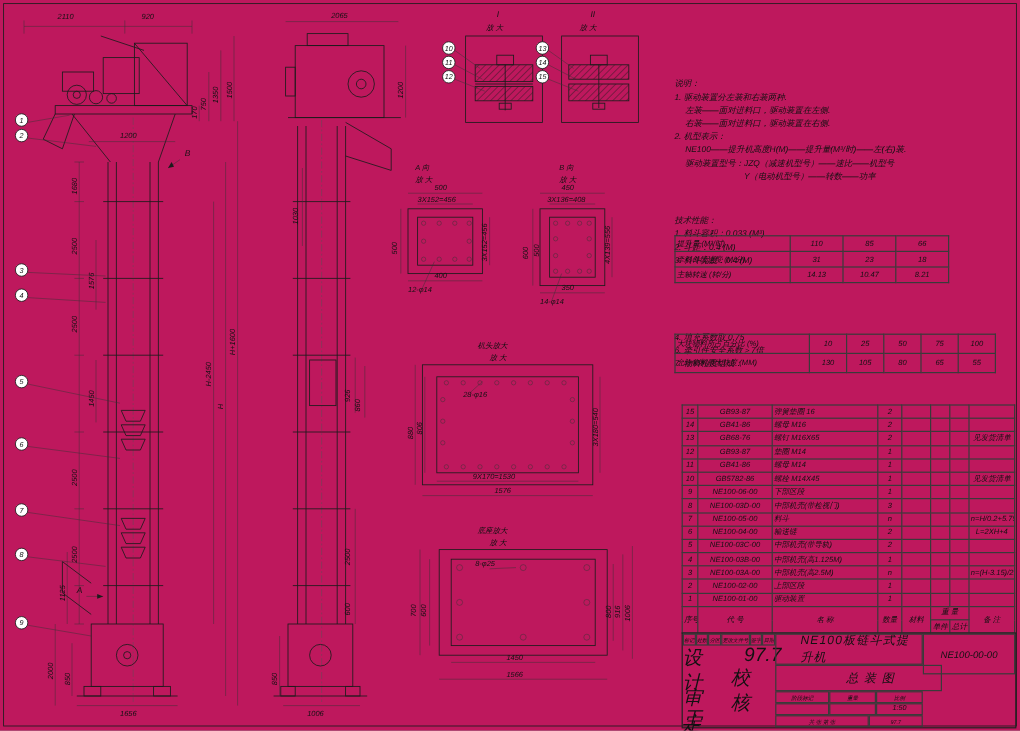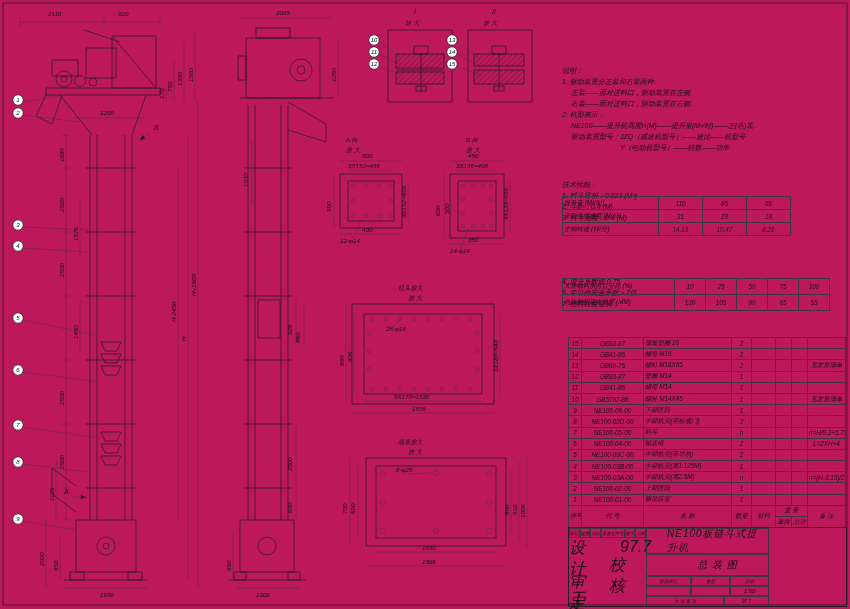--- a/index.html
+++ b/index.html
@@ -692,26 +692,27 @@
         </div>
 
         <div style="display:flex;height:17px;">
           <div class="rc" style="width:26px;height:17px;">工艺</div>
           <div class="rc" style="width:25px;height:17px;"></div>
           <div class="rc" style="width:26px;height:17px;"></div>
         </div>
       </div>
 
     <div class="cell big" style="left:77px;top:0;width:123px;height:26px;">NE100板链斗式提升机</div>
-    <div class="cell big" style="left:77px;top:26px;width:123px;height:22px;">总 装 图</div>
+    <div class="cell big" style="left:77px;top:26px;width:139px;height:22px;">总 装 图</div>
 
     <div class="cell tiny" style="left:77px;top:48px;width:45px;height:10px;">阶段标记</div>
     <div class="cell tiny" style="left:122px;top:48px;width:39px;height:10px;">重量</div>
     <div class="cell tiny" style="left:161px;top:48px;width:39px;height:10px;">比例</div>
     <div class="cell tiny" style="left:77px;top:58px;width:45px;height:10px;"></div>
     <div class="cell tiny" style="left:122px;top:58px;width:39px;height:10px;"></div>
     <div class="cell" style="left:161px;top:58px;width:39px;height:10px;">1:50</div>
     <div class="cell tiny" style="left:77px;top:68px;width:78px;height:10px;">共 张  第 张</div>
     <div class="cell tiny" style="left:155px;top:68px;width:45px;height:10px;">97.7</div>
 
+    <div class="cell med" style="left:200px;top:0;width:77px;height:34px;">NE100-00-00</div>
   </div>
 
 </div>
 
 </body></html>

